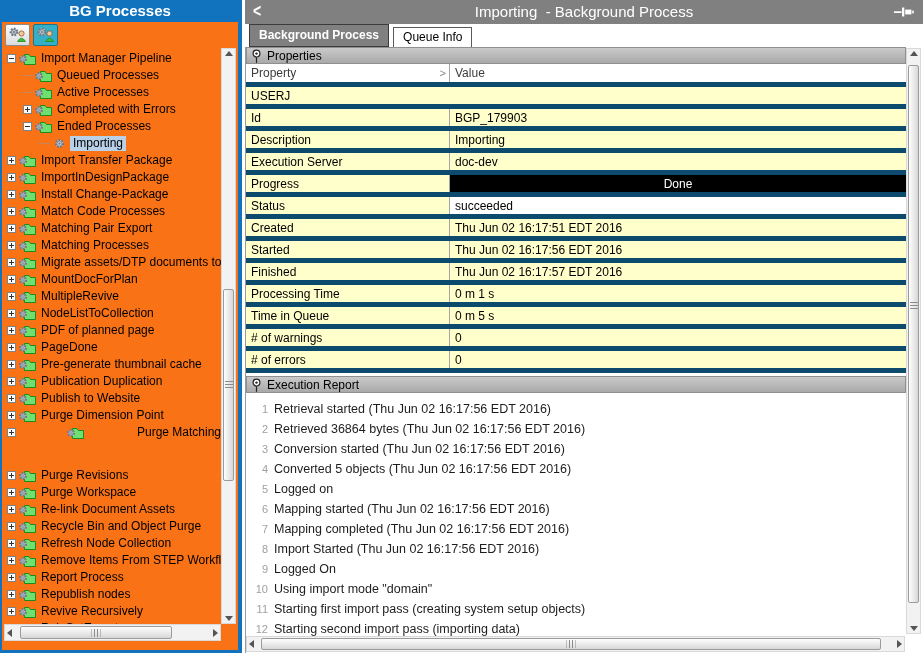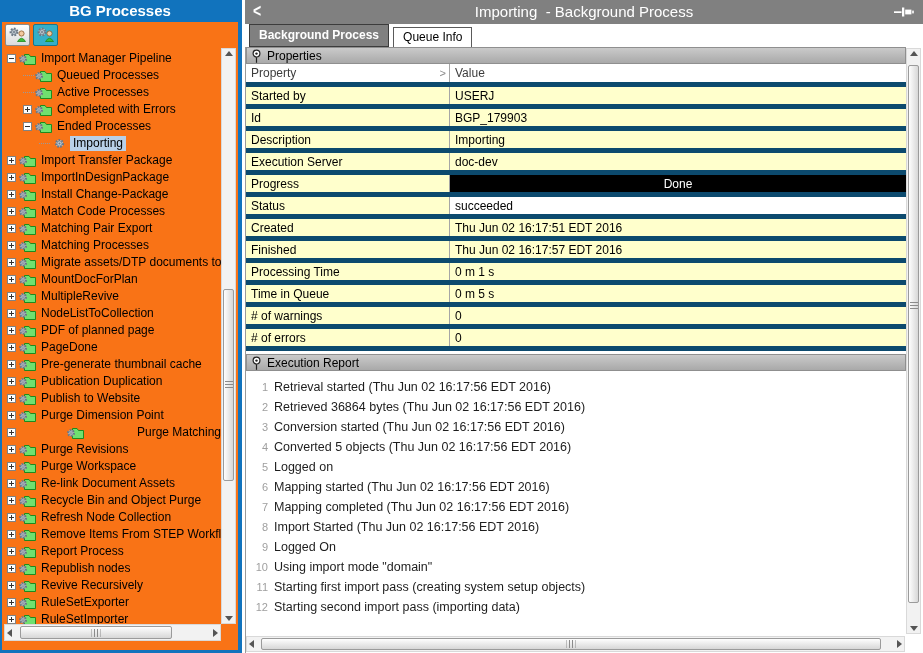--- a/index.html
+++ b/index.html
@@ -332,21 +332,21 @@
         <div class="trow" style="padding-left: 3px; gap: 48px;">
           <span class="exp plus"></span>
           <span class="ticon"><svg width="17" height="13" viewBox="0 0 17 13">
               <path d="M5.5 2.5 h4.5 l1.5 2 h5 v8 h-11 z" fill="#6FE06F" stroke="#1E8A1E" stroke-width="1"></path>
               <circle cx="4" cy="7" r="3" fill="#C3CCD4" stroke="#6B7784" stroke-width="2" stroke-dasharray="1.7 1.4"></circle>
               <circle cx="4" cy="7" r="2.16" fill="#C3CCD4" stroke="#6B7784" stroke-width="0.8"></circle>
               <circle cx="4" cy="7" r="0.8400000000000001" fill="#6B7784"></circle>
             </svg></span>
           <span class="tlabel">Purge Matching Data</span>
         </div>
-        <div class="trow" style="padding-left: 3px;">
+        <div class="trow" style="padding-left: 3px; margin-top: 26px;">
           <span class="exp plus"></span>
           <span class="ticon"><svg width="17" height="13" viewBox="0 0 17 13">
               <path d="M5.5 2.5 h4.5 l1.5 2 h5 v8 h-11 z" fill="#6FE06F" stroke="#1E8A1E" stroke-width="1"></path>
               <circle cx="4" cy="7" r="3" fill="#C3CCD4" stroke="#6B7784" stroke-width="2" stroke-dasharray="1.7 1.4"></circle>
               <circle cx="4" cy="7" r="2.16" fill="#C3CCD4" stroke="#6B7784" stroke-width="0.8"></circle>
               <circle cx="4" cy="7" r="0.8400000000000001" fill="#6B7784"></circle>
             </svg></span>
           <span class="tlabel">Purge Revisions</span>
         </div>
         <div class="trow" style="padding-left: 3px;">
@@ -509,23 +509,20 @@
           <div class="prow phead">
             <div class="pc1">
               <span>Property</span>
               <span class="sort-ind">&gt;</span>
             </div>
             <div class="pc2">
               <span>Value</span>
             </div>
           </div>
           <div class="prow data">
-            <div class="pc1">
-              <span>Started by</span>
-            </div>
             <div class="pc2">
               <span>USERJ</span>
             </div>
           </div>
           <div class="prow data">
             <div class="pc1">
               <span>Id</span>
             </div>
             <div class="pc2">
               <span>BGP_179903</span>
@@ -562,20 +559,28 @@
             <div class="pc2 white">
               <span>succeeded</span>
             </div>
           </div>
           <div class="prow data">
             <div class="pc1">
               <span>Created</span>
             </div>
             <div class="pc2">
               <span>Thu Jun 02 16:17:51 EDT 2016</span>
+            </div>
+          </div>
+          <div class="prow data">
+            <div class="pc1">
+              <span>Started</span>
+            </div>
+            <div class="pc2">
+              <span>Thu Jun 02 16:17:56 EDT 2016</span>
             </div>
           </div>
           <div class="prow data">
             <div class="pc1">
               <span>Finished</span>
             </div>
             <div class="pc2">
               <span>Thu Jun 02 16:17:57 EDT 2016</span>
             </div>
           </div>

